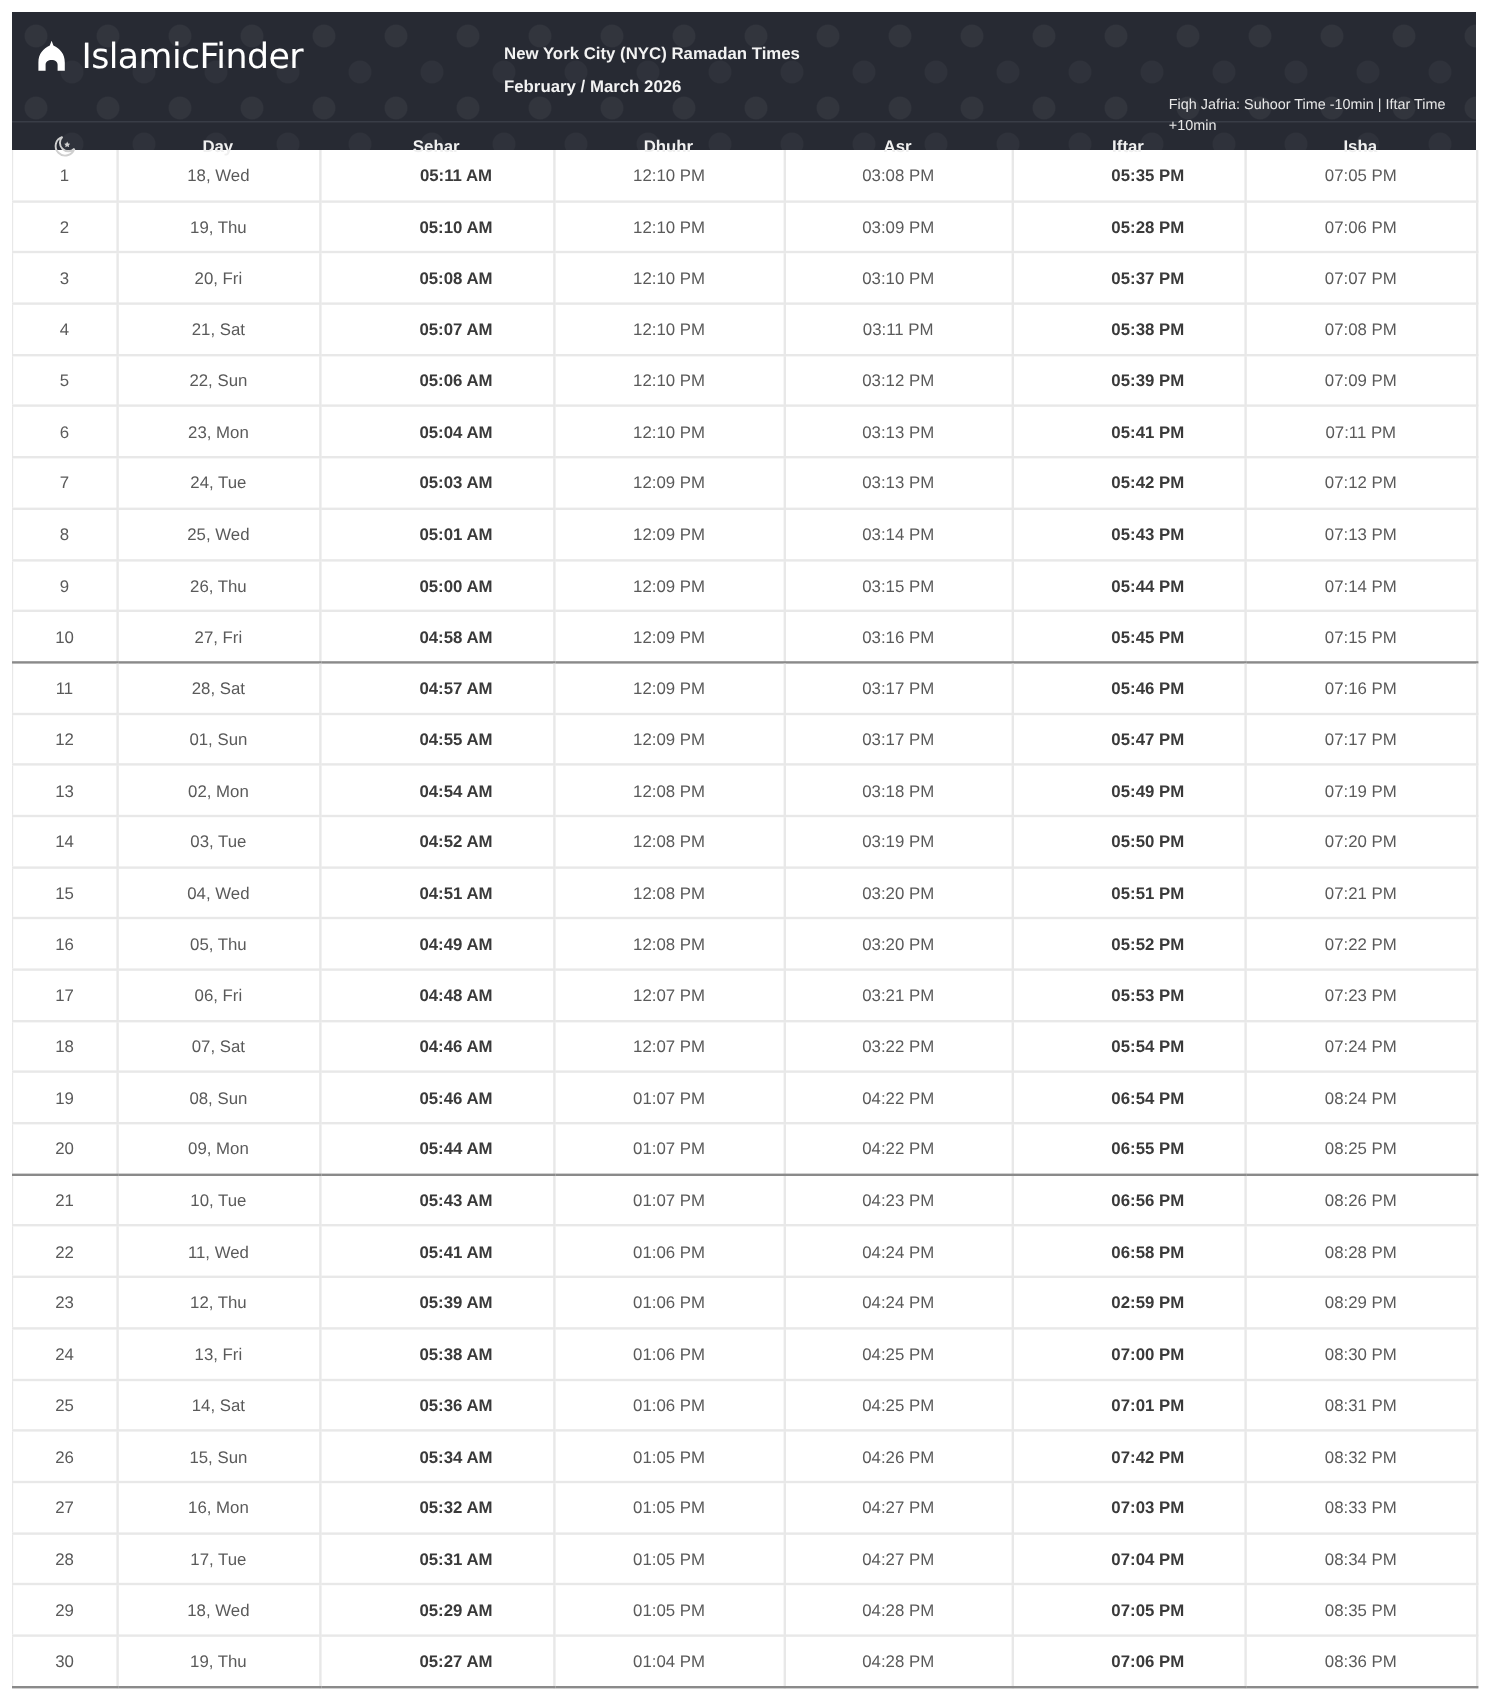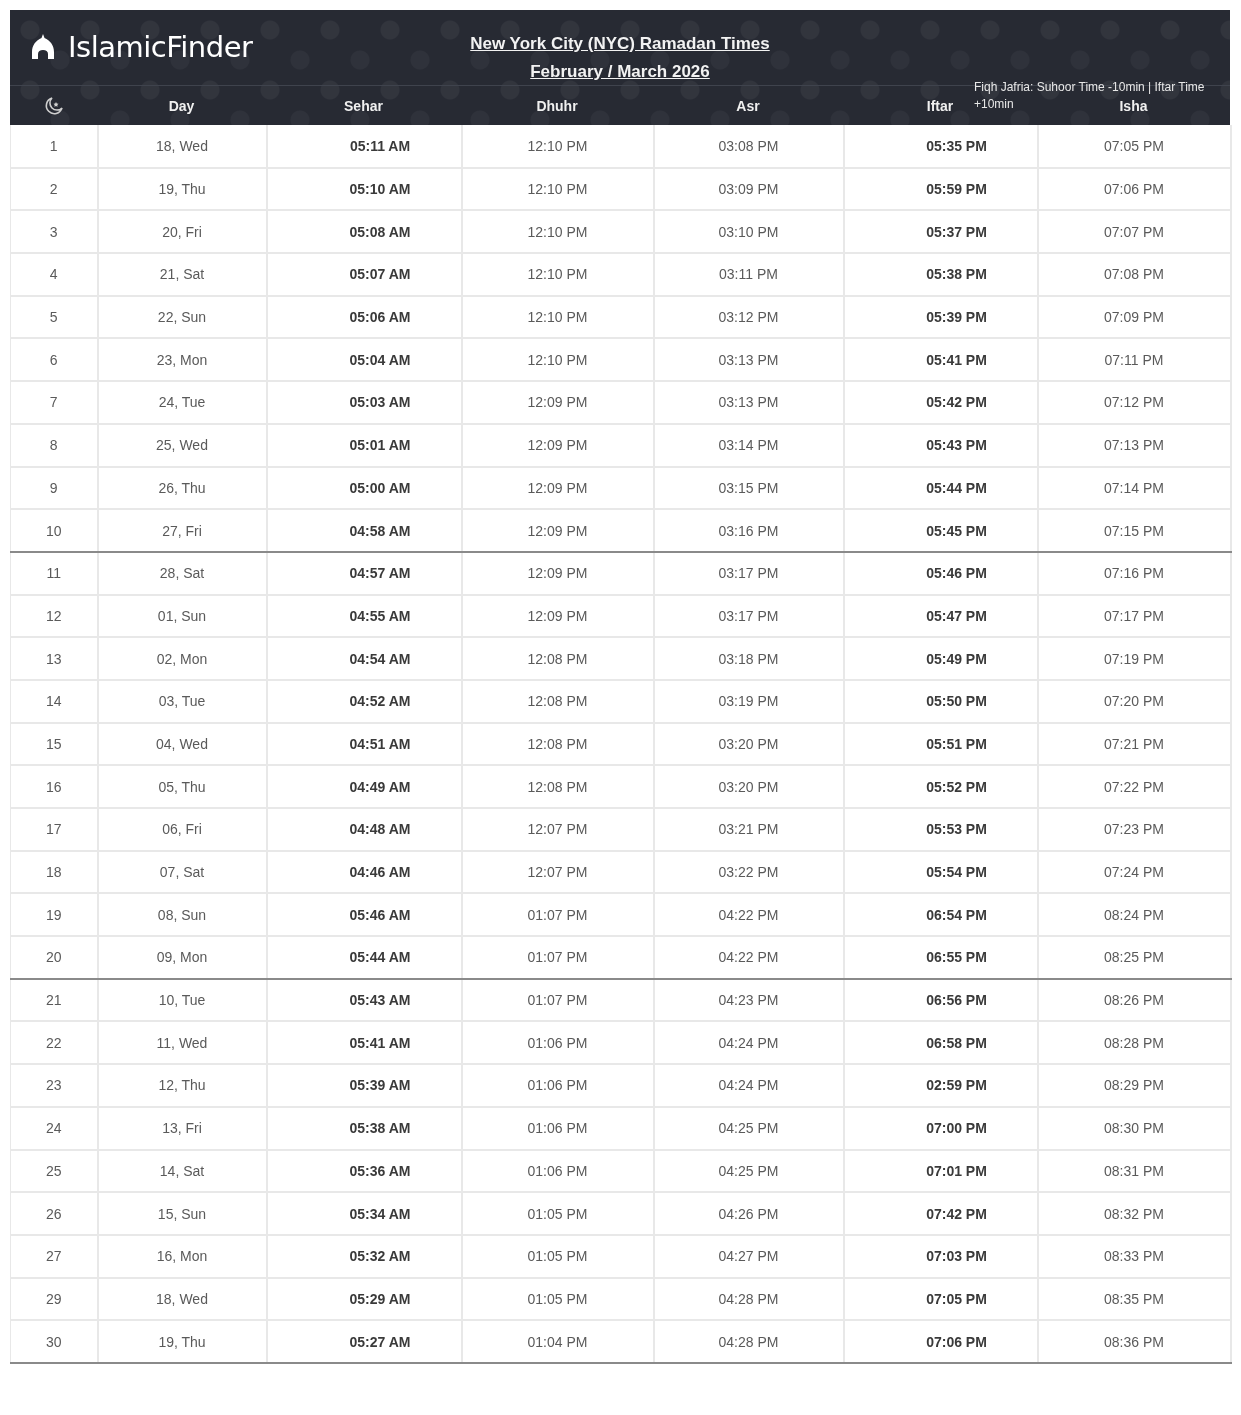--- a/index.html
+++ b/index.html
@@ -21,21 +21,21 @@
       height: 115px;
       background-color: #272a33;
       background-image:
         radial-gradient(circle at 20px 20px, rgba(255,255,255,0.05) 9px, transparent 10px),
         radial-gradient(circle at 50px 50px, rgba(255,255,255,0.04) 9px, transparent 10px);
       background-size: 60px 60px;
       color: #ffffff;
     }
     .header-top {
       position: relative;
-      height: 76px;
+      height: 92px;
       border-bottom: 1px solid #3f434d;
     }
     .logo {
       position: absolute;
       left: 18px;
       top: 20px;
       display: flex;
       align-items: center;
       gap: 10px;
     }
@@ -45,26 +45,25 @@
       font-size: 29px;
       font-weight: normal;
       color: #ffffff;
       letter-spacing: -0.5px;
     }
     .title-block {
       position: absolute;
       left: 410px;
       top: 20px;
       width: 400px;
-      text-align: center;
-      font-size: 17px;
+      text-align: left;
+      font-size: 14px;
       font-weight: bold;
       line-height: 28px;
       color: #f2f2f2;
-      text-decoration: underline;
     }
     .note {
       position: absolute;
       left: 964px;
       top: 41px;
       width: 250px;
       font-size: 12px;
       line-height: 17px;
       color: #e8e8e8;
       margin-top: 28px;
@@ -160,21 +159,21 @@
           <td>03:08 PM</td>
           <td class="bold">05:35 PM</td>
           <td>07:05 PM</td>
         </tr>
         <tr>
           <td>2</td>
           <td>19, Thu</td>
           <td class="bold">05:10 AM</td>
           <td>12:10 PM</td>
           <td>03:09 PM</td>
-          <td class="bold">05:59 PM</td>
+          <td class="bold">05:28 PM</td>
           <td>07:06 PM</td>
         </tr>
         <tr>
           <td>3</td>
           <td>20, Fri</td>
           <td class="bold">05:08 AM</td>
           <td>12:10 PM</td>
           <td>03:10 PM</td>
           <td class="bold">05:37 PM</td>
           <td>07:07 PM</td>
@@ -389,20 +388,29 @@
         <tr>
           <td>27</td>
           <td>16, Mon</td>
           <td class="bold">05:32 AM</td>
           <td>01:05 PM</td>
           <td>04:27 PM</td>
           <td class="bold">07:03 PM</td>
           <td>08:33 PM</td>
         </tr>
         <tr>
+          <td>28</td>
+          <td>17, Tue</td>
+          <td class="bold">05:31 AM</td>
+          <td>01:05 PM</td>
+          <td>04:27 PM</td>
+          <td class="bold">07:04 PM</td>
+          <td>08:34 PM</td>
+        </tr>
+        <tr>
           <td>29</td>
           <td>18, Wed</td>
           <td class="bold">05:29 AM</td>
           <td>01:05 PM</td>
           <td>04:28 PM</td>
           <td class="bold">07:05 PM</td>
           <td>08:35 PM</td>
         </tr>
         <tr class="last">
           <td>30</td>

